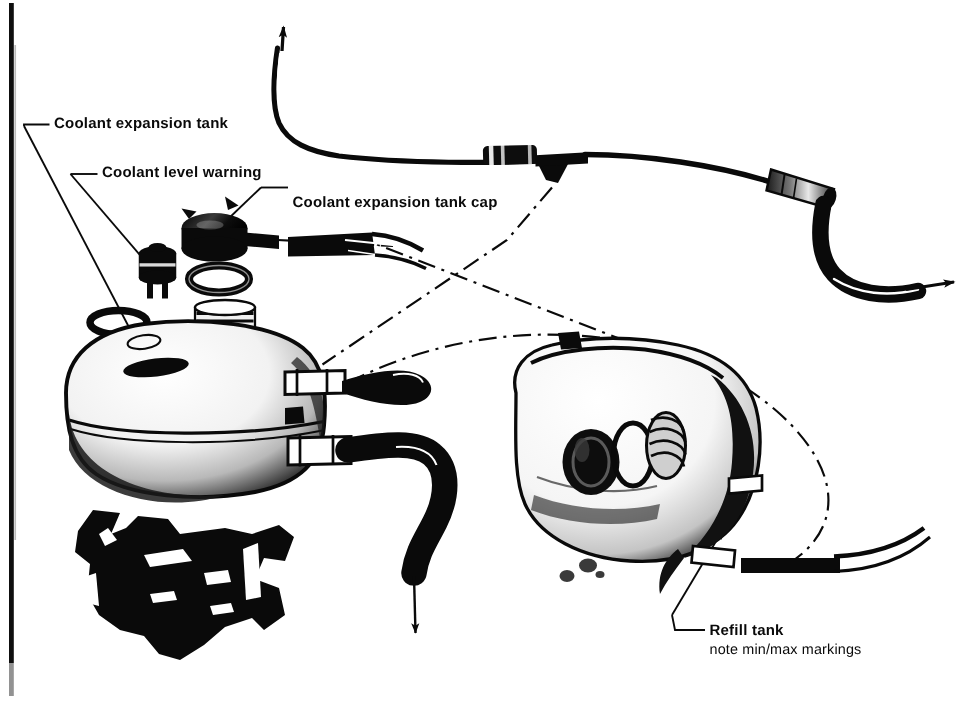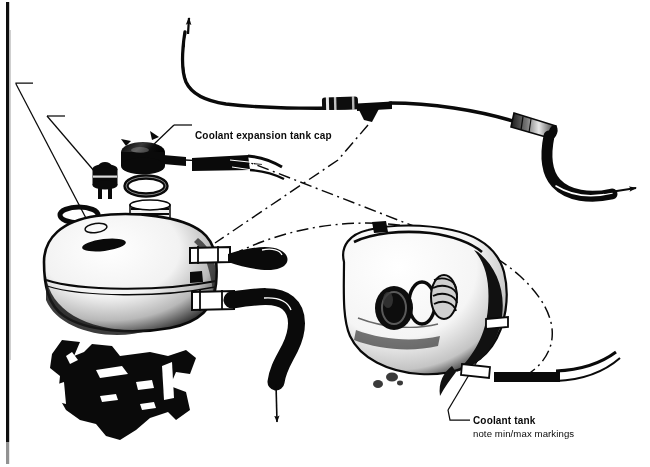--- a/index.html
+++ b/index.html
@@ -309,23 +309,25 @@
     </g>
 
     <g>
       <path d="M494,372 L560,372 L560,382 L494,382 Z" fill="#0a0a0a"></path>
       <path d="M556,371 C580,370 600,364 616,352" fill="none" stroke="#0a0a0a" stroke-width="3"></path>
       <path d="M556,381 C582,380 604,372 620,358" fill="none" stroke="#0a0a0a" stroke-width="2"></path>
     </g>
 
   </svg>
 
+  <div class="lbl" id="lbl-expansion-tank">Coolant expansion tank</div>
 
   <div class="lbl" id="lbl-level-switch">
+    <div>Coolant level warning</div>
   </div>
 
   <div class="lbl" id="lbl-cap">Coolant expansion tank cap</div>
 
-  <div class="lbl" id="lbl-refill-tank">Coolant tank</div>
+  <div class="lbl" id="lbl-refill-tank">Refill tank</div>
 
   <div class="lbl sub" id="lbl-refill-note">note min/max markings</div>
 
 </div>
 
 </body></html>

